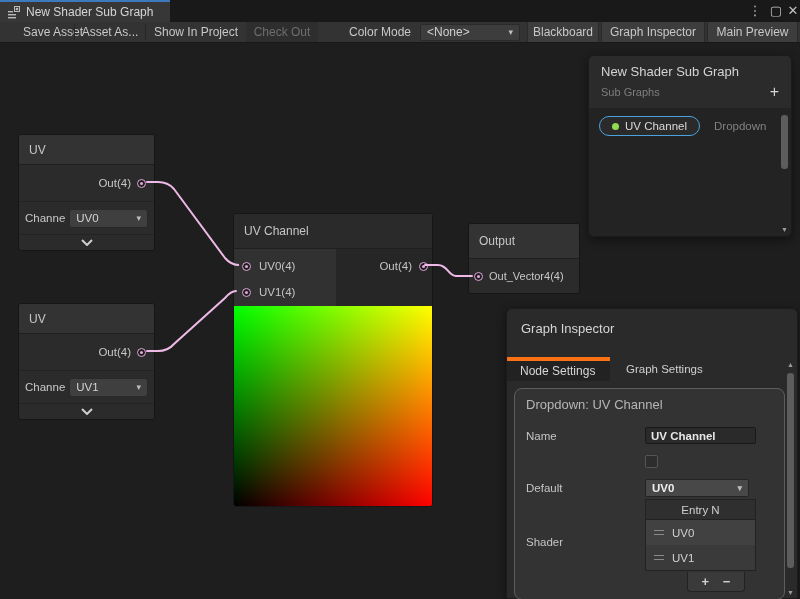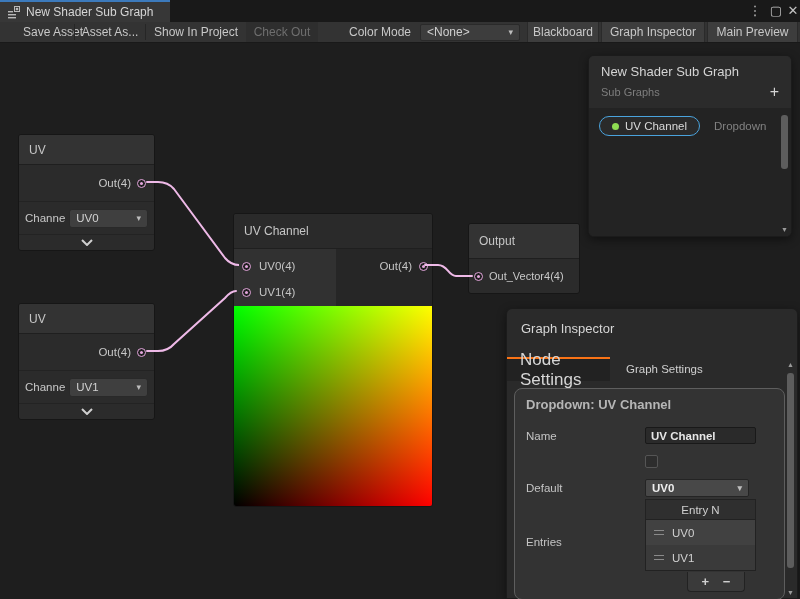--- a/index.html
+++ b/index.html
@@ -62,24 +62,24 @@
   .pill-name { font-size:11.5px; color:#dadada; }
   .pill-type { font-size:11.5px; color:#818181; }
   .sb { position:absolute; width:9px; }
   .sb-thumb { position:absolute; left:1px; width:7px; background:#5d5d5d; border-radius:3px; }
   .sb-arrow { position:absolute; left:0; width:9px; text-align:center; font-size:7px; color:#9a9a9a; }
 
   
   .gi { left:506px; top:308px; width:292px; height:291px; border-radius:6px 6px 0 0; background:#2a2a2a; }
   .gi-title { position:absolute; left:14px; top:12px; font-size:13px; color:#d6d6d6; }
   .gi-tabs { position:absolute; left:0; top:48px; right:11px; height:24px; display:flex; background:#2a2a2a; }
-  .gi-tab-active { width:103px; background:#222222; border-top:2px solid #f97316; display:flex; align-items:center; padding-left:13px; font-size:17px; color:#d6d6d6; }
+  .gi-tab-active { width:103px; background:#222222; border-top:4px solid #f97316; display:flex; align-items:center; padding-left:13px; font-size:12px; color:#d6d6d6; }
   .gi-tab { display:flex; align-items:center; padding-left:16px; font-size:11.5px; color:#cfcfcf; }
   .gi-box { position:absolute; left:7px; top:79px; width:271px; height:212px; background:#333333; border:1px solid #5e5e5e; border-radius:8px; }
-  .gi-box-title { position:absolute; left:11px; top:8px; font-size:13px; font-weight:bold; color:#b6b6b6; }
+  .gi-box-title { position:absolute; left:11px; top:8px; font-size:13px; font-weight:normal; color:#b6b6b6; }
   .fld-label { position:absolute; left:11px; font-size:11.5px; color:#c4c4c4; }
   .gi-input { position:absolute; left:130px; width:111px; height:17px; background:#2a2a2a; border:1px solid #191919; border-radius:2px; color:#e6e6e6; font-size:11.5px; font-weight:bold; font-family:"Liberation Sans",sans-serif; padding:0 5px; }
   .gi-check { position:absolute; left:130px; width:13px; height:13px; background:#2d2d2d; border:1px solid #555555; border-radius:2px; }
   .gi-dd { position:absolute; left:130px; width:104px; height:18px; background:#484848; border:1px solid #242424; border-radius:2px; display:flex; align-items:center; justify-content:space-between; padding:0 6px; color:#eeeeee; font-size:11.5px; font-weight:bold; }
   .list { position:absolute; left:130px; top:110px; width:111px; border:1px solid #222222; background:#3a3a3a; }
   .list-head { height:20px; display:flex; align-items:center; justify-content:center; background:#2f2f2f; border-bottom:1px solid #222222; color:#d0d0d0; font-size:11.5px; }
   .list-row { height:25px; display:flex; align-items:center; gap:8px; padding-left:8px; color:#d0d0d0; font-size:11.5px; }
   .list-row.alt { background:#414141; }
   .handle { width:10px; height:5px; border-top:1px solid #8a8a8a; border-bottom:1px solid #8a8a8a; }
   .list-foot { position:absolute; left:172px; top:183px; width:58px; height:20px; background:#3a3a3a; border:1px solid #222; border-top:none; border-radius:0 0 4px 4px; display:flex; align-items:center; justify-content:space-evenly; color:#d0d0d0; font-size:13px; font-weight:bold; }
@@ -239,21 +239,21 @@
       <input class="gi-input" style="top: 38px;" value="UV Channel">
 
       <div class="gi-check" style="top:66px"></div>
 
       <div class="fld-label" style="top:93px">Default</div>
       <div class="gi-dd" style="top:90px">
         <span>UV0</span>
         <span class="dd-arrow">▾</span>
       </div>
 
-      <div class="fld-label" style="top:147px">Entries</div>
+      <div class="fld-label" style="top:147px">Shader</div>
       <div class="list">
         <div class="list-head">Entry N</div>
         <div class="list-row alt">
           <span class="handle"></span>
           <span>UV0</span>
         </div>
         <div class="list-row">
           <span class="handle"></span>
           <span>UV1</span>
         </div>

